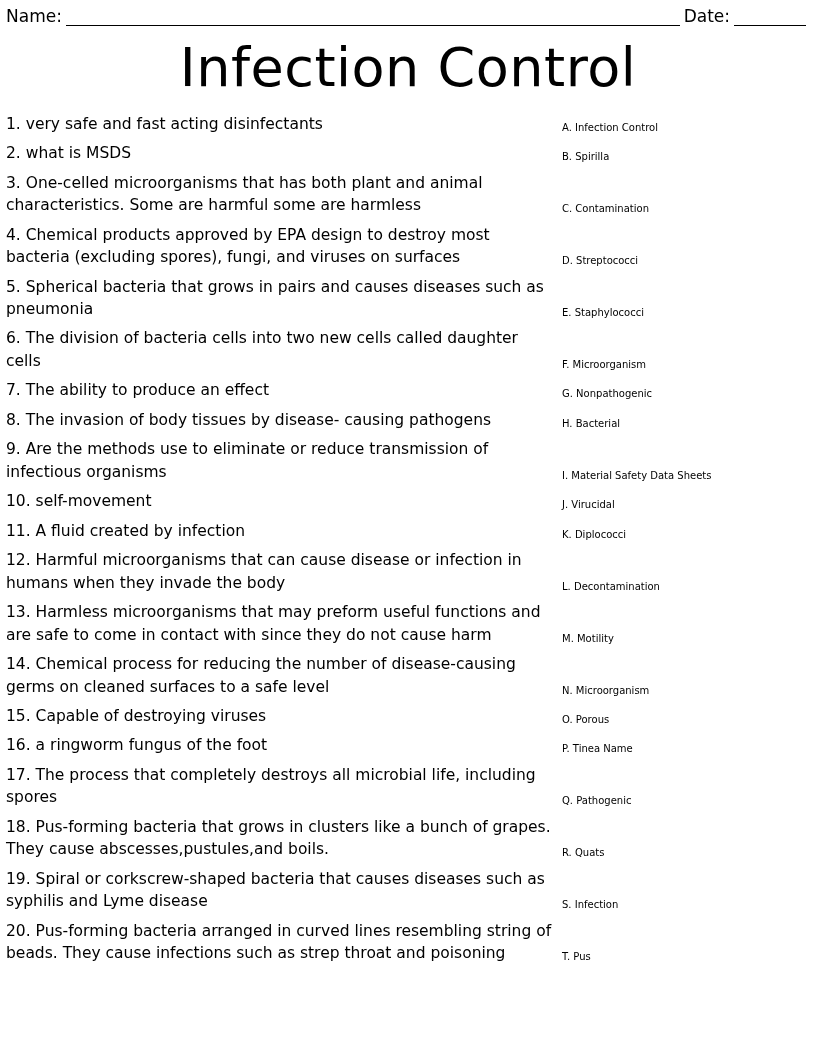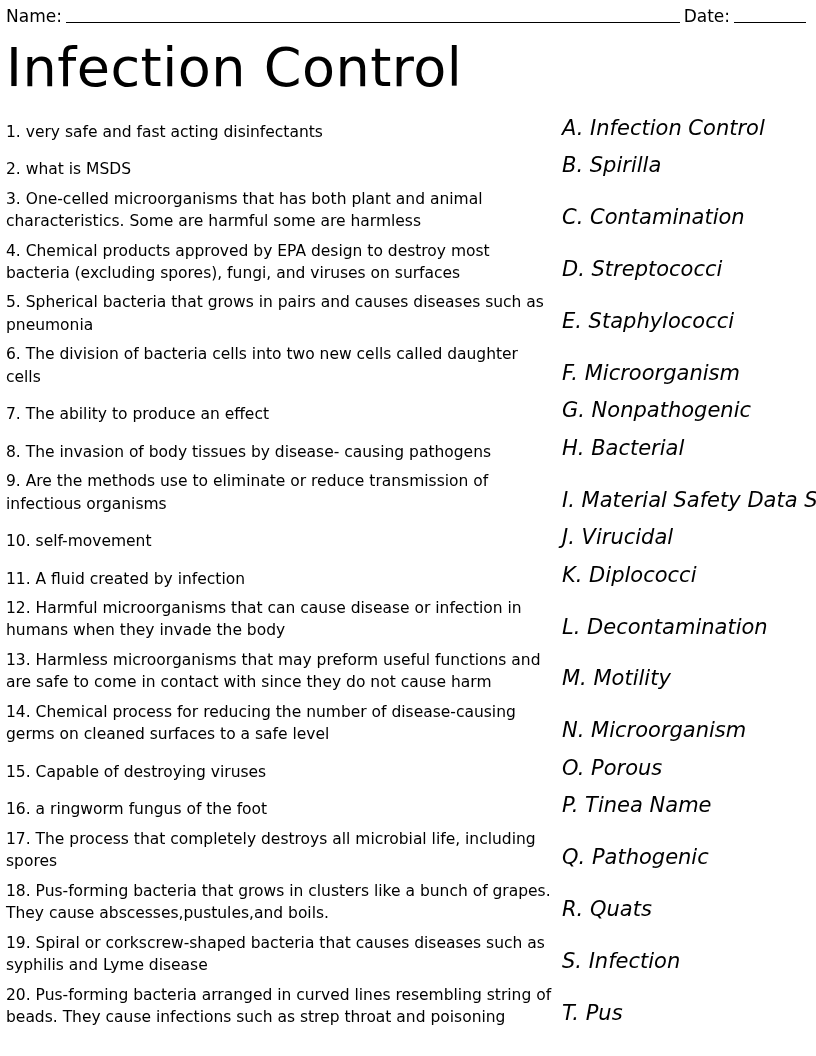--- a/index.html
+++ b/index.html
@@ -17,21 +17,21 @@
   .page {
     width: 816px;
     height: 1056px;
     position: relative;
     box-sizing: border-box;
     padding: 4px 6px 0 6px;
   }
   
   .header-row {
     display: flex;
-    align-items: center;
+    align-items: flex-end;
     font-size: 17px;
     letter-spacing: 0px;
     padding: 2px 0 0 0;
     white-space: nowrap;
   }
   .header-label {
     font-size: 17px;
   }
   .fill-line {
     display: inline-block;
@@ -41,20 +41,21 @@
   }
   .name-line {
     flex: 1 1 auto;
     min-width: 40px;
   }
   .date-line {
     width: 72px;
     flex: 0 0 auto;
   }
   .title {
+    text-align: center;
     font-size: 54px;
     line-height: 1.05;
     font-weight: normal;
     margin: 14px 0 16px 0;
     font-family: "DejaVu Sans", sans-serif;
     letter-spacing: 0.5px;
   }
   .content {
     display: block;
     position: relative;
@@ -67,24 +68,23 @@
   .q-col {
     width: 556px;
     flex: 0 0 556px;
     font-size: 15.5px;
     line-height: 1.45;
     padding-right: 8px;
     box-sizing: border-box;
   }
   .a-col {
     flex: 1 1 auto;
-    font-size: 21px;
+    font-size: 10px;
     line-height: 1.45;
     white-space: nowrap;
-    font-style: italic;
   }
 </style>
 </head>
 <body>
 
 <div class="page">
 
   <div class="header-row">
     <span class="header-label">Name:</span>
     <span class="fill-line name-line"></span>

